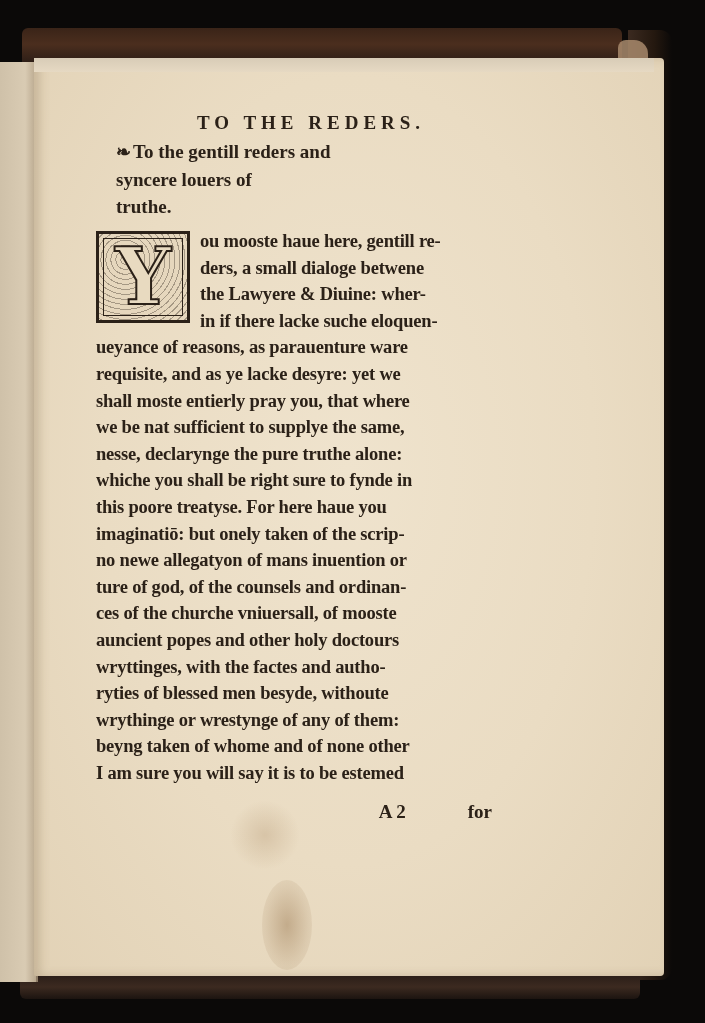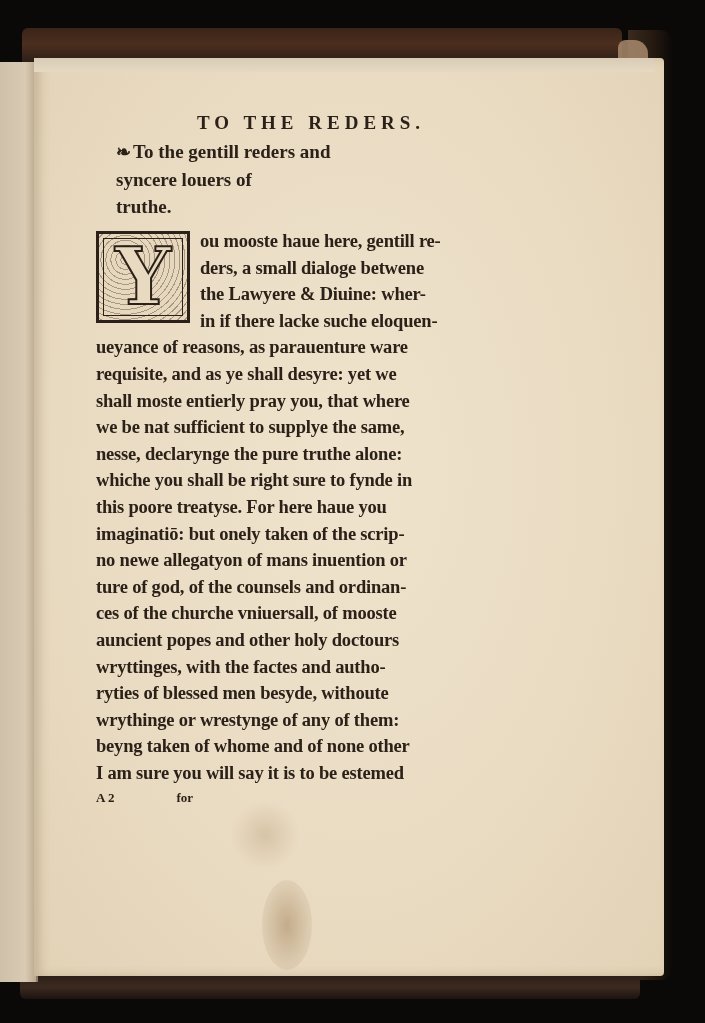--- a/index.html
+++ b/index.html
@@ -86,23 +86,23 @@
   .drop-cap-inner {
     position: absolute; inset: 4px; border: 1.5px solid #2b2118;
   }
   .drop-cap-letter {
     font-size: 78px; font-family: "DejaVu Serif", serif; font-weight: bold;
     color: #e8dac0; -webkit-text-stroke: 2px #2b2118; position: relative; z-index: 1;
     line-height: 1;
   }
   .indented { padding-left: 104px; }
   .signature {
-    display: flex; justify-content: flex-start; gap: 62px;
-    font-size: 13px; font-weight: bold; font-family: "Liberation Serif", serif;
-    height: 24px; line-height: 24px; padding-right: 4px;
+    display: flex; justify-content: flex-end; gap: 62px;
+    font-size: 19px; font-weight: bold; font-family: "Liberation Serif", serif;
+    height: 24px; line-height: 24px; padding-right: 4px; margin-top: 14px;
   }
 </style>
 </head>
 <body>
 
 <div class="binding-top"></div>
 <div class="binding-right"></div>
 <div class="binding-corner"></div>
 <div class="binding-bottom"></div>
 <div class="prev-page"></div>
@@ -127,21 +127,21 @@
       <div class="drop-cap">
         <div class="drop-cap-inner"></div>
         <span class="drop-cap-letter">Y</span>
       </div>
       <span class="row indented">ou mooste haue here, gentill re-</span>
       <span class="row indented">ders, a small dialoge betwene</span>
       <span class="row indented">the Lawyere &amp; Diuine: wher-</span>
       <span class="row indented">in if there lacke suche eloquen-</span>
     </div>
     <span class="row">ueyance of reasons, as parauenture ware</span>
-    <span class="row">requisite, and as ye shall desyre: yet we</span>
+    <span class="row">requisite, and as ye lacke desyre: yet we</span>
     <span class="row">shall moste entierly pray you, that where</span>
     <span class="row">we be nat sufficient to supplye the same,</span>
     <span class="row">nesse, declarynge the pure truthe alone:</span>
     <span class="row">whiche you shall be right sure to fynde in</span>
     <span class="row">this poore treatyse. For here haue you</span>
     <span class="row">imaginatiō: but onely taken of the scrip-</span>
     <span class="row">no newe allegatyon of mans inuention or</span>
     <span class="row">ture of god, of the counsels and ordinan-</span>
     <span class="row">ces of the churche vniuersall, of mooste</span>
     <span class="row">auncient popes and other holy doctours</span>

